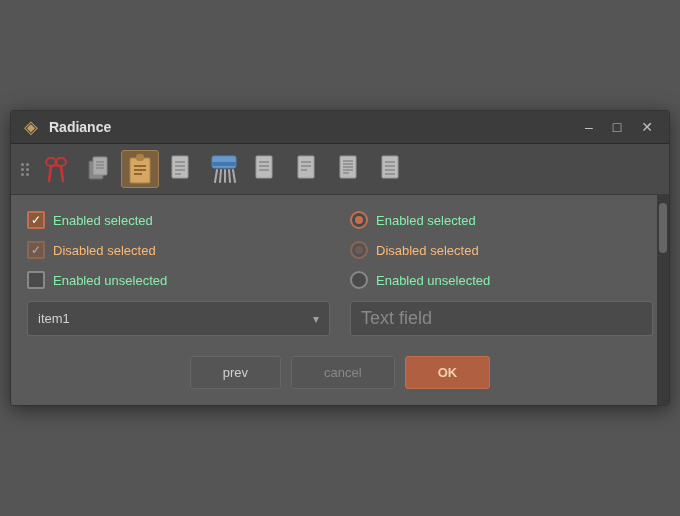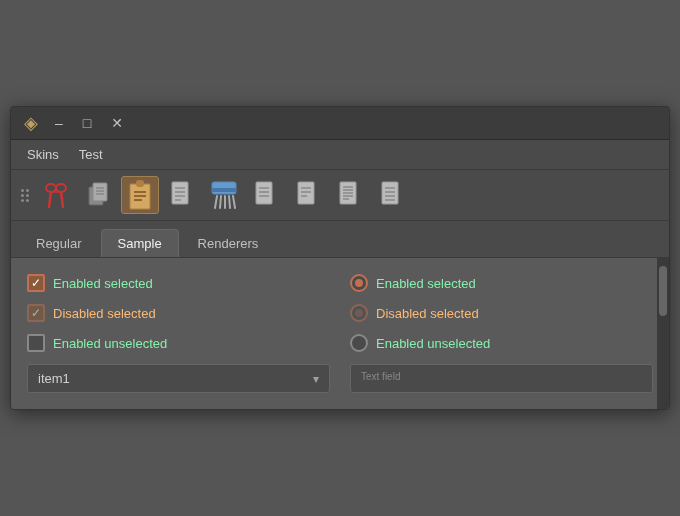--- a/index.html
+++ b/index.html
@@ -221,21 +221,21 @@
     .dropdown-arrow {
       color: #a0a0a0;
       font-size: 12px;
     }
     .textfield {
       background: #4a4a4a;
       border: 1px solid #666;
       border-radius: 3px;
       padding: 6px 10px;
       color: #888;
-      font-size: 10px;
+      font-size: 18px;
     }
     .buttons-row {
       display: flex;
       gap: 10px;
       padding: 8px 0 0;
       justify-content: center;
     }
     .btn {
       padding: 8px 32px;
       font-size: 13px;
@@ -263,29 +263,26 @@
       position: relative;
     }
   </style>
 </head>
 <body>
 
 <div class="window">
 
   <div class="titlebar">
     <span class="titlebar-icon" style="color:#c0a060; font-size:18px;">◈</span>
+    <span class="titlebar-title">Radiance</span>
     <button class="titlebar-btn">–</button>
     <button class="titlebar-btn">□</button>
     <button class="titlebar-btn close">✕</button>
   </div>
 
-  <div class="menubar">
-    <div class="menu-item">Skins</div>
-    <div class="menu-item">Test</div>
-  </div>
 
   <div class="toolbar">
     <div class="toolbar-dots">
       <div class="toolbar-dot"></div>
         <div class="toolbar-dot"></div>
       <div class="toolbar-dot"></div>
         <div class="toolbar-dot"></div>
       <div class="toolbar-dot"></div>
         <div class="toolbar-dot"></div>
     </div>
@@ -375,25 +372,20 @@
       <svg width="24" height="28" viewBox="0 0 24 28">
         <rect x="2" y="1" width="16" height="22" rx="1" fill="#bbb" stroke="#999" stroke-width="1"></rect>
         <line x1="5" y1="7" x2="15" y2="7" stroke="#888" stroke-width="1.5"></line>
         <line x1="5" y1="11" x2="15" y2="11" stroke="#888" stroke-width="1.5"></line>
         <line x1="5" y1="15" x2="15" y2="15" stroke="#888" stroke-width="1.5"></line>
         <line x1="5" y1="19" x2="15" y2="19" stroke="#888" stroke-width="1.5"></line>
       </svg>
     </div>
   </div>
 
-  <div class="tabs">
-    <div class="tab">Regular</div>
-    <div class="tab active">Sample</div>
-    <div class="tab">Renderers</div>
-  </div>
 
   <div class="content-wrapper">
     <div class="content">
 
       <div class="form-grid">
         <div class="form-row">
           <div class="cb-wrapper checked">
             <span class="cb-check">✓</span>
           </div>
           <span class="form-label">Enabled selected</span>
@@ -433,20 +425,25 @@
       </div>
 
       <div class="controls-row">
         <div class="dropdown">
           <span class="dropdown-label">item1</span>
           <span class="dropdown-arrow">▾</span>
         </div>
         <div class="textfield">Text field</div>
       </div>
 
+      <div class="buttons-row">
+        <button class="btn btn-default">prev</button>
+        <button class="btn btn-cancel">cancel</button>
+        <button class="btn btn-ok">OK</button>
+      </div>
 
     </div>
 
     <div style="position:absolute; right:0; top:0; bottom:0; width:12px; background:#3a3a3a; display:flex; flex-direction:column; align-items:center;">
       <div style="width:8px; height:50px; background:#666; border-radius:4px; margin-top:8px;"></div>
     </div>
   </div>
 </div>
 
 </body></html>

